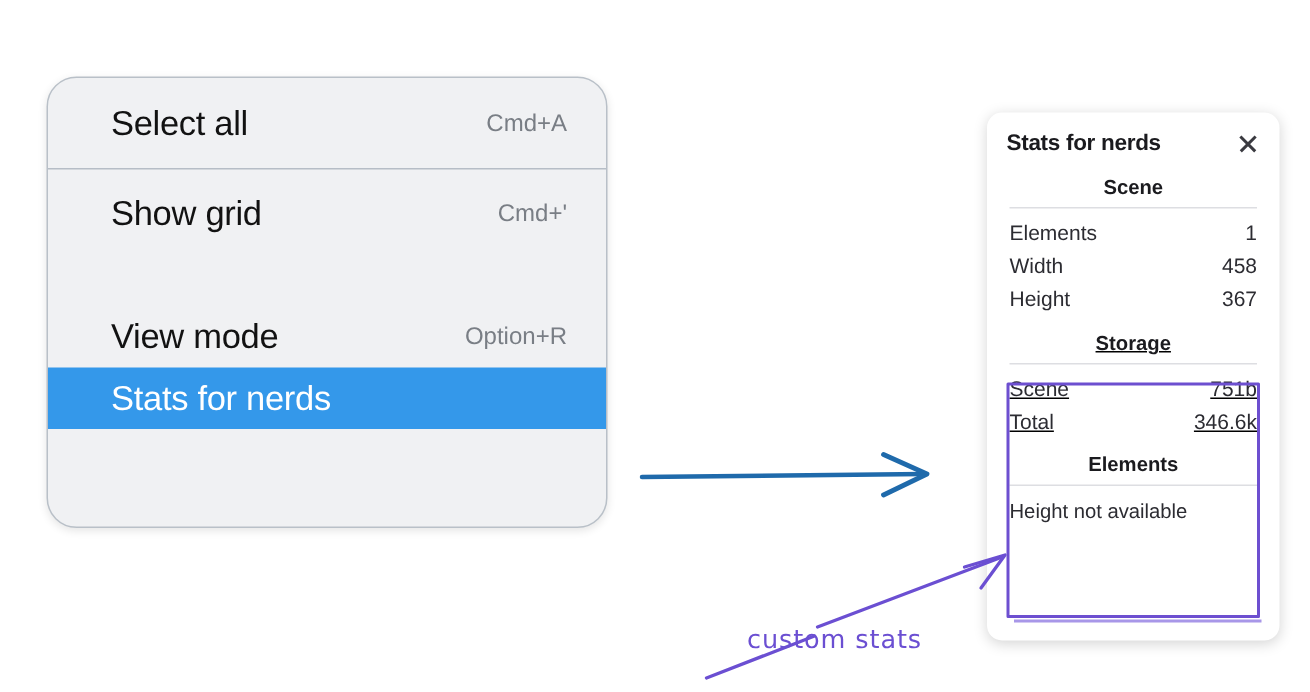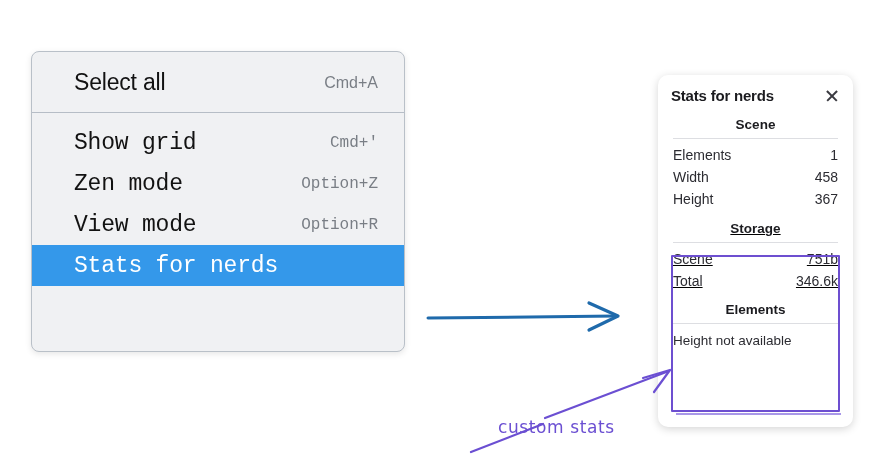--- a/index.html
+++ b/index.html
@@ -18,28 +18,28 @@
 
   
   #context-menu {
     position: absolute;
     left: 31px;
     top: 51px;
     width: 374px;
     height: 301px;
     background: #f0f1f3;
     border: 1px solid #b9c0c8;
-    border-radius: 8px;
+    border-radius: 20px;
     box-shadow: 0 2px 6px rgba(0,0,0,0.10);
     box-sizing: border-box;
     overflow: hidden;
   }
   .menu-group { padding: 6px 0; }
   .menu-group.group-top { padding-top: 10px; padding-bottom: 9px; }
-  .menu-group.group-bottom { padding-top: 9px; padding-bottom: 0; font-family: Liberation Mono, monospace; }
+  .menu-group.group-bottom { padding-top: 9px; padding-bottom: 0; }
   .menu-sep {
     height: 1px;
     background: #b6bdc6;
     width: 100%;
   }
   .menu-item {
     position: relative;
     height: 41px;
     display: flex;
     align-items: center;
@@ -192,22 +192,20 @@
   </div>
 
   <div class="menu-sep"></div>
 
   <div class="menu-group group-bottom">
     <div class="menu-item">
       <span class="mi-label">Show grid</span>
       <span class="mi-shortcut">Cmd+'</span>
     </div>
     <div class="menu-item">
-      <span class="mi-label">Zen mode</span>
-      <span class="mi-shortcut">Option+Z</span>
     </div>
     <div class="menu-item">
       <span class="mi-label">View mode</span>
       <span class="mi-shortcut">Option+R</span>
     </div>
     <div class="menu-item selected">
       <span class="mi-label">Stats for nerds</span>
     </div>
     <div class="menu-tail"></div>
   </div>

